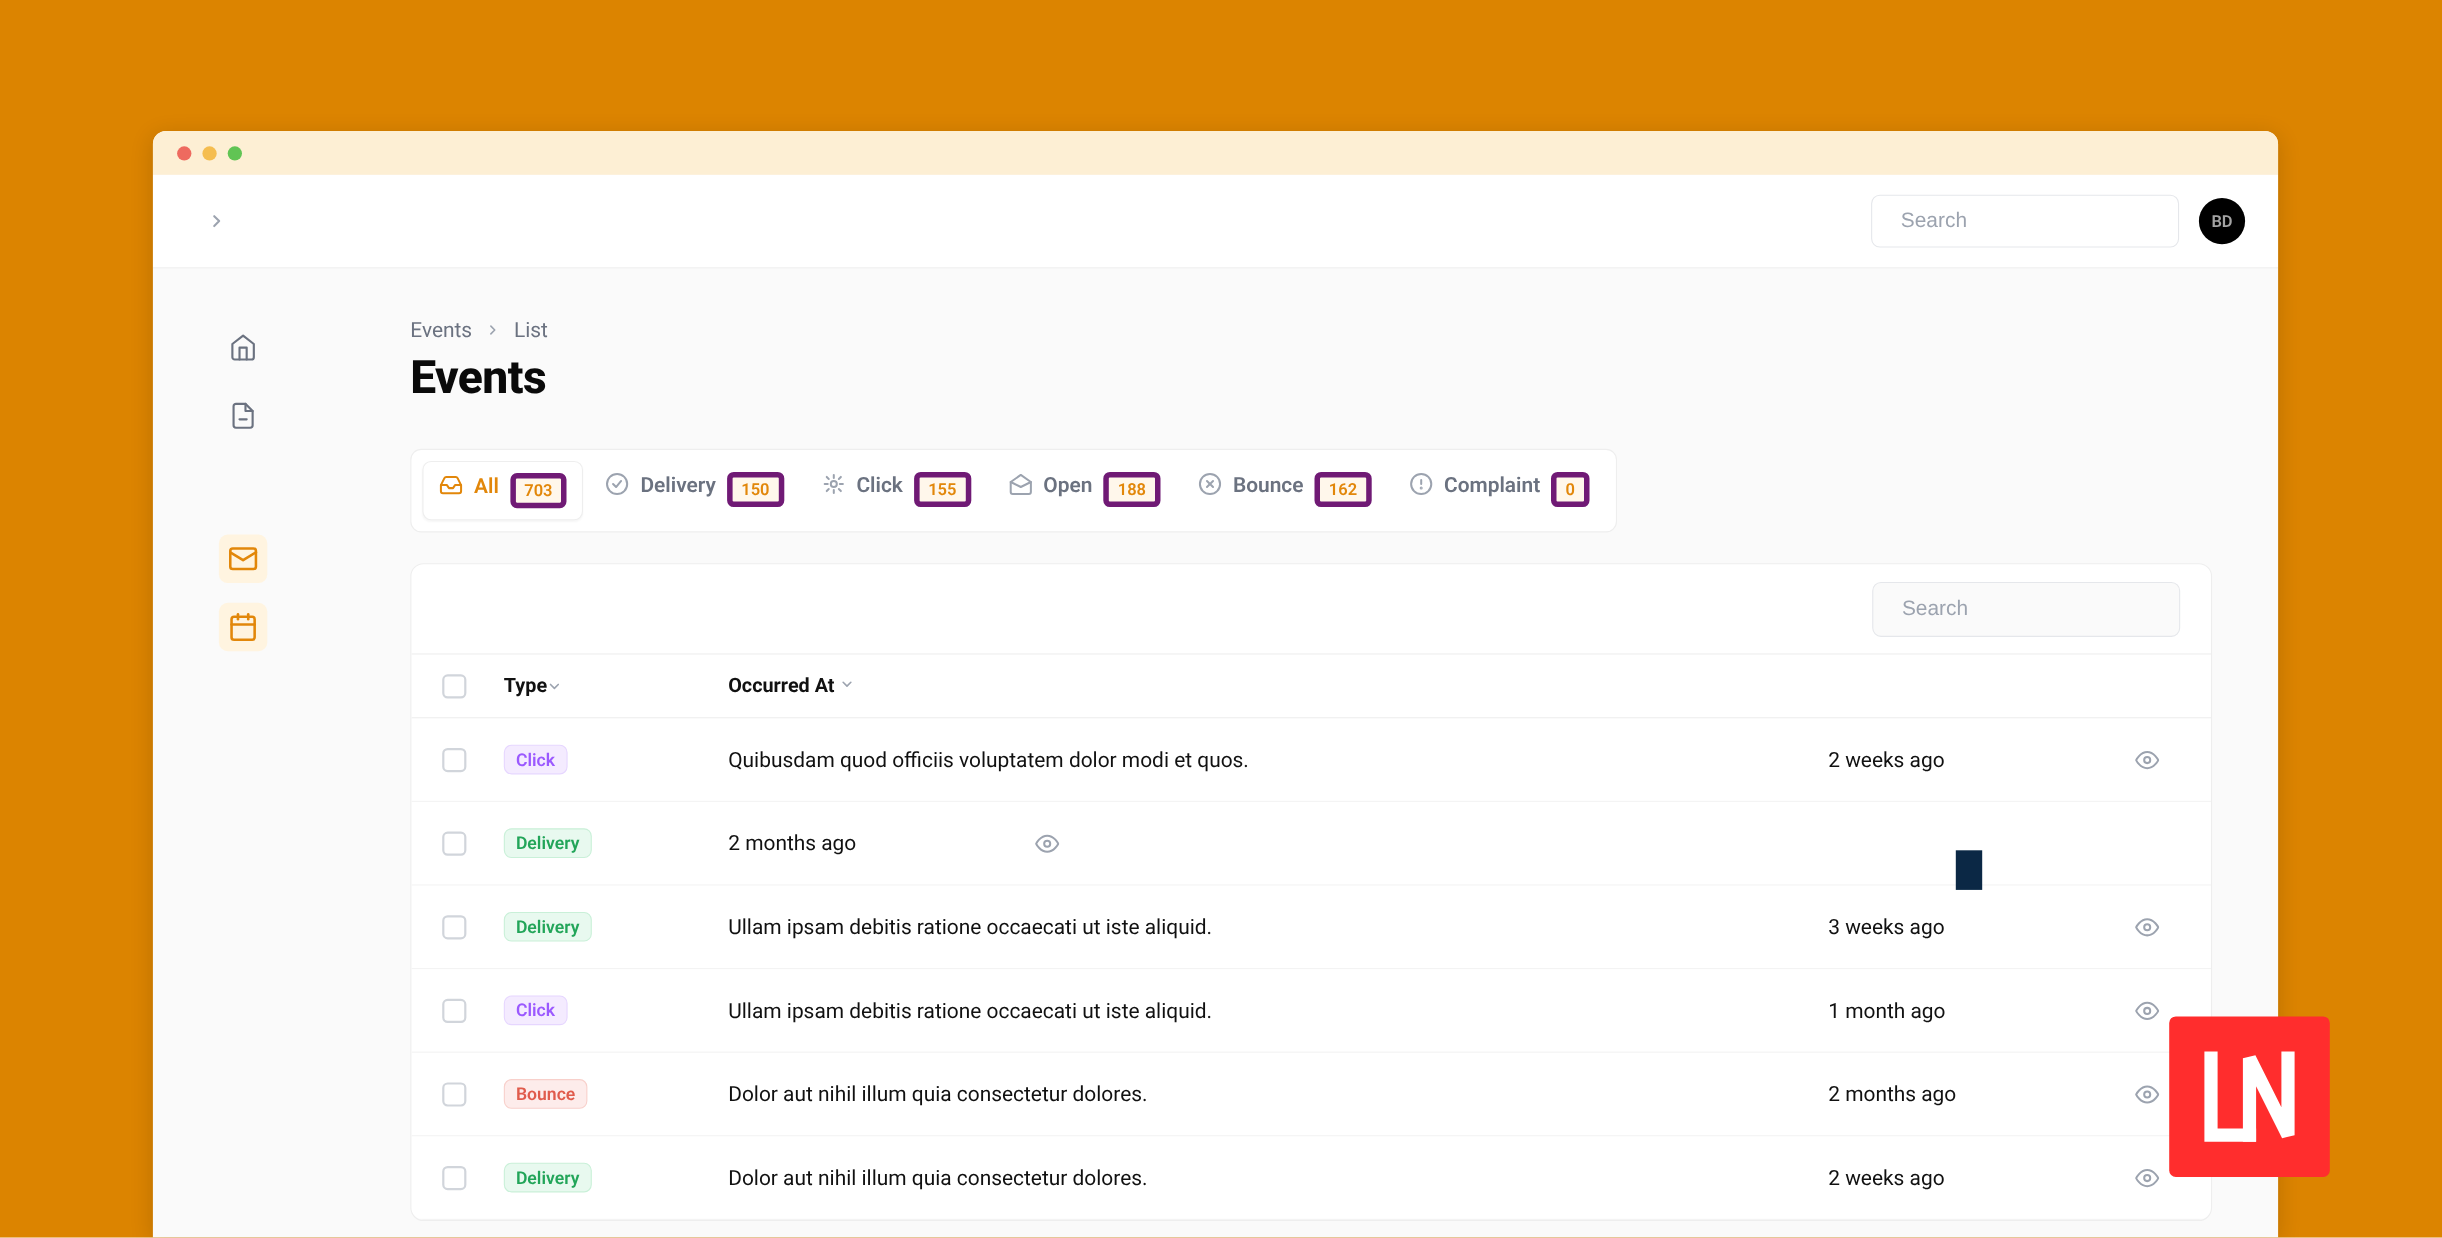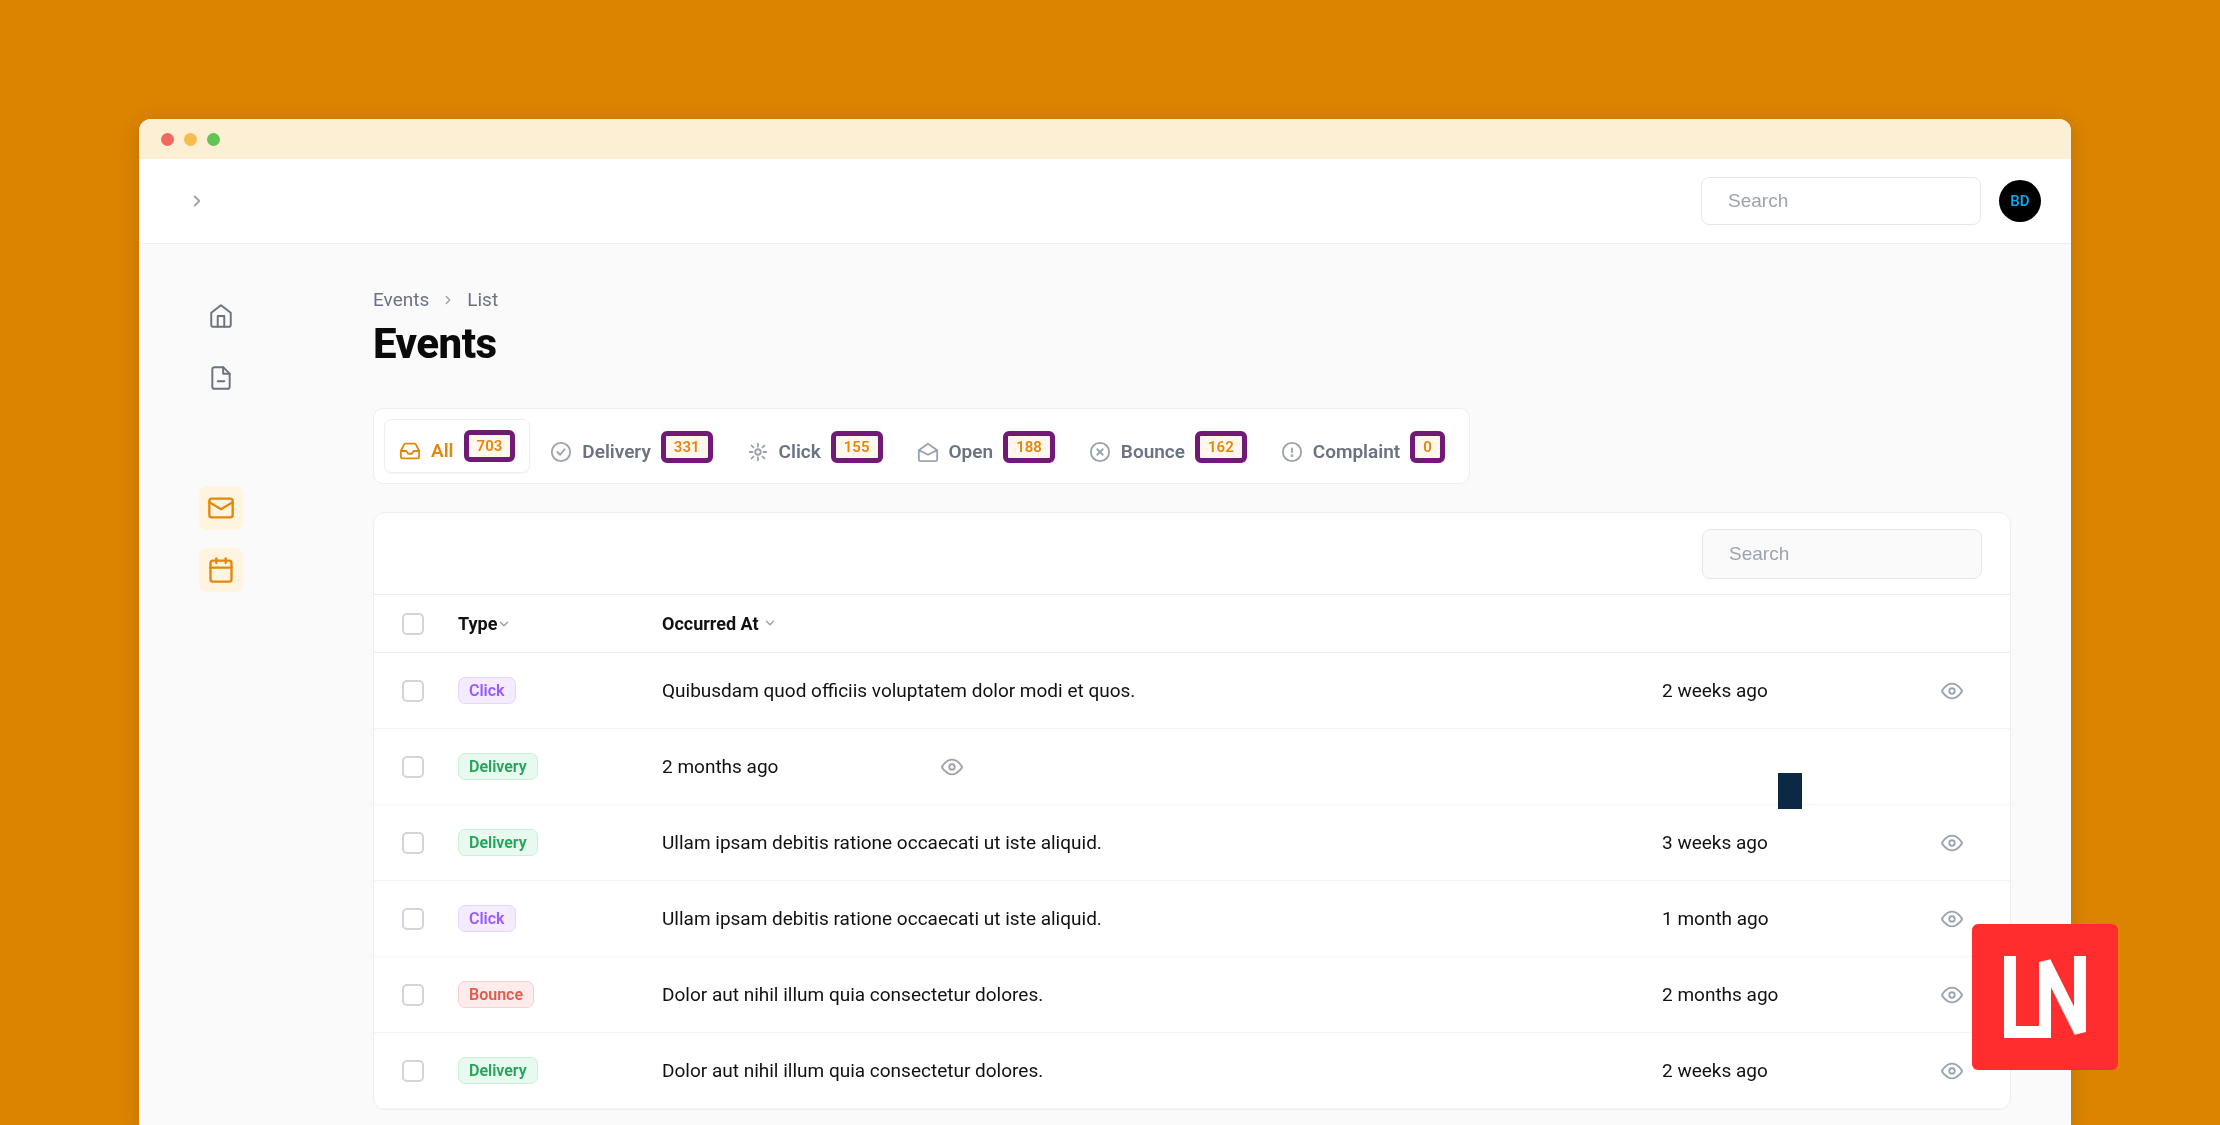--- a/index.html
+++ b/index.html
@@ -13,35 +13,35 @@
     .tb-yellow { background: #f5bd4f; }
     .tb-green { background: #61c454; }
     
     .topbar { height: 85px; background: #fff; border-bottom: 1px solid #eee; display: flex; align-items: center; padding: 0 30px 0 44px; }
     .topbar-left { flex: 1; display: flex; align-items: center; }
     .chevron-btn { width: 28px; height: 28px; display: flex; align-items: center; justify-content: center; color: #9ca3af; cursor: pointer; }
     .search-box { width: 280px; height: 48px; border: 1px solid #e5e7eb; border-radius: 8px; display: flex; align-items: center; padding: 0 16px; gap: 10px; background: #fff; }
     .search-box input { border: none; outline: none; font-size: 19px; color: #374151; flex: 1; background: transparent; }
     .search-box input::placeholder { color: #9ca3af; }
     .search-box svg { color: #9ca3af; }
-    .avatar { width: 42px; height: 42px; border-radius: 50%; background: #000; color: #0ea5e9; display: flex; align-items: center; justify-content: center; font-size: 15px; font-weight: 600; margin-left: 18px; }
+    .avatar { width: 42px; height: 42px; border-radius: 50%; background: #000; color: #a3a3a3; display: flex; align-items: center; justify-content: center; font-size: 15px; font-weight: 600; margin-left: 18px; }
     
     .body { display: flex; height: calc(100% - 125px); padding-left: 28px; }
     .sidebar { width: 108px; display: flex; flex-direction: column; align-items: center; padding-top: 50px; gap: 18px; }
     .sb-item { width: 44px; height: 44px; border-radius: 8px; display: flex; align-items: center; justify-content: center; color: #6b7280; cursor: pointer; }
     .sb-item.active { background: #fff4e0; color: #e2870a; }
     .sb-item.active svg { stroke: #e2870a; }
     
     .main { flex: 1; padding: 44px 60px 0 98px; }
     .breadcrumb { display: flex; align-items: center; gap: 12px; font-size: 19px; color: #6b7280; margin-bottom: 8px; }
     .breadcrumb svg { color: #9ca3af; }
     .page-title { font-size: 42px; font-weight: 800; color: #0a0a0a; letter-spacing: -0.5px; }
     
     .tabs { margin-top: 40px; background: #fff; border: 1px solid #eee; border-radius: 10px; padding: 10px; display: flex; gap: 6px; width: fit-content; }
-    .tab { display: flex; align-items: flex-end; gap: 10px; padding: 10px 14px; border-radius: 8px; cursor: pointer; font-size: 19px; font-weight: 600; color: #6b7280; }
+    .tab { display: flex; align-items: flex-start; gap: 10px; padding: 10px 14px; border-radius: 8px; cursor: pointer; font-size: 19px; font-weight: 600; color: #6b7280; }
     .tab.active { background: #fff; border: 1px solid #eee; box-shadow: 0 1px 2px rgba(0,0,0,0.04); }
     .tab.active .tab-label { color: #e2870a; }
     .tab.active svg { stroke: #e2870a; }
     .tab .badge { font-size: 15px; font-weight: 600; color: #e2870a; background: #fff7eb; border: 5px solid #701a75; border-radius: 6px; padding: 2px 8px; }
     .tab svg { stroke: #9ca3af; }
     
     .card { margin-top: 28px; background: #fff; border: 1px solid #eee; border-radius: 12px; overflow: hidden; }
     .card-header { height: 82px; display: flex; align-items: center; justify-content: flex-end; padding: 0 28px; border-bottom: 1px solid #eee; }
     .card-search { width: 280px; height: 50px; border: 1px solid #e5e7eb; border-radius: 8px; display: flex; align-items: center; padding: 0 16px; gap: 10px; background: #fafafa; }
     .card-search input { border: none; outline: none; font-size: 19px; color: #374151; flex: 1; background: transparent; }
@@ -147,21 +147,21 @@
             </svg>
           <span class="tab-label">All</span>
           <span class="badge">703</span>
         </div>
         <div class="tab">
           <svg width="22" height="22" viewBox="0 0 24 24" fill="none" stroke="currentColor" stroke-width="2" stroke-linecap="round" stroke-linejoin="round">
               <circle cx="12" cy="12" r="10"></circle>
               <polyline points="8 12 11 15 16 9"></polyline>
             </svg>
           <span class="tab-label">Delivery</span>
-          <span class="badge">331</span>
+          <span class="badge">150</span>
         </div>
         <div class="tab">
           <svg width="22" height="22" viewBox="0 0 24 24" fill="none" stroke="currentColor" stroke-width="2" stroke-linecap="round" stroke-linejoin="round">
               <circle cx="12" cy="12" r="3"></circle>
               <line x1="12" y1="3" x2="12" y2="6"></line>
               <line x1="12" y1="18" x2="12" y2="21"></line>
               <line x1="5" y1="5" x2="7" y2="7"></line>
               <line x1="17" y1="17" x2="19" y2="19"></line>
               <line x1="3" y1="12" x2="6" y2="12"></line>
               <line x1="18" y1="12" x2="21" y2="12"></line>

